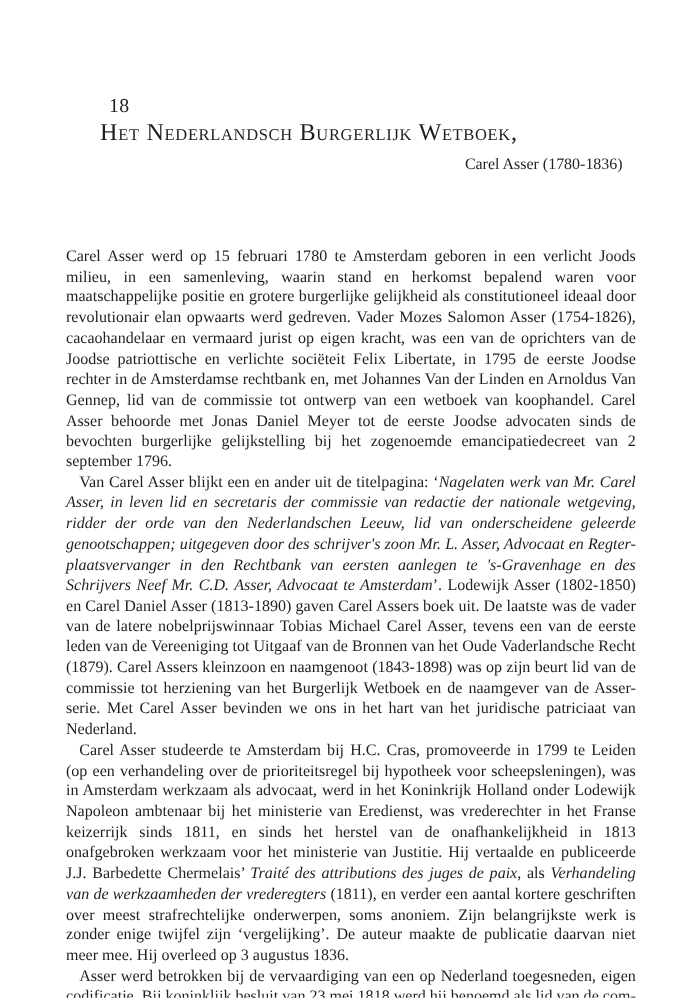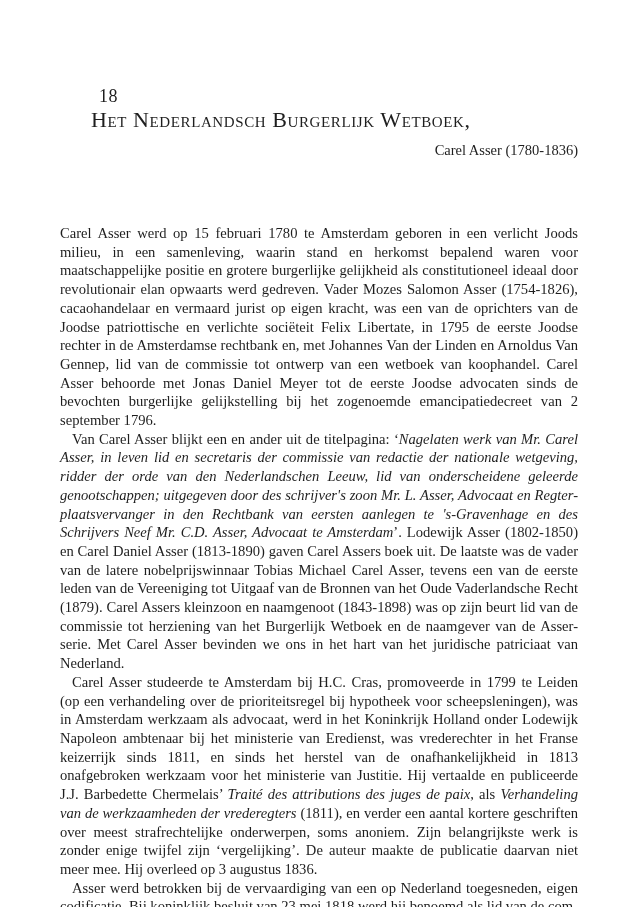--- a/index.html
+++ b/index.html
@@ -2,21 +2,21 @@
 <html><head>
 <meta charset="utf-8">
 <style>
   html, body { margin: 0; padding: 0; background: #ffffff; }
   body { width: 635px; height: 907px; position: relative; overflow: hidden;
          font-family: "Liberation Serif", "DejaVu Serif", serif; color: #1e1e1e; }
   .chapter-head { position: absolute; left: 60px; top: 86px; width: 520px; }
   .chap-num { position: absolute; left: 0; top: 0; font-size: 18px; letter-spacing: 0.5px; margin-left: 39px; }
   .chap-title { position: absolute; left: 31px; top: 0; width: 490px;
                 font-size: 22px; line-height: 24px; font-variant: small-caps; letter-spacing: 0.6px; margin-top: 22px; }
-  .author { position: absolute; right: 57px; top: 142px; font-size: 14.5px; }
+  .author { position: absolute; right: 69px; top: 142px; font-size: 14.5px; }
   .body-text { position: absolute; left: 60px; top: 224px; width: 518px;
                font-size: 14.6px; line-height: 18.7px; text-align: justify; hyphens: manual; }
   .body-text p { margin: 0; }
   .body-text p.indent { text-indent: 12px; }
   .body-text i { }
 </style>
 </head>
 <body>
 
 <div class="chapter-head">

